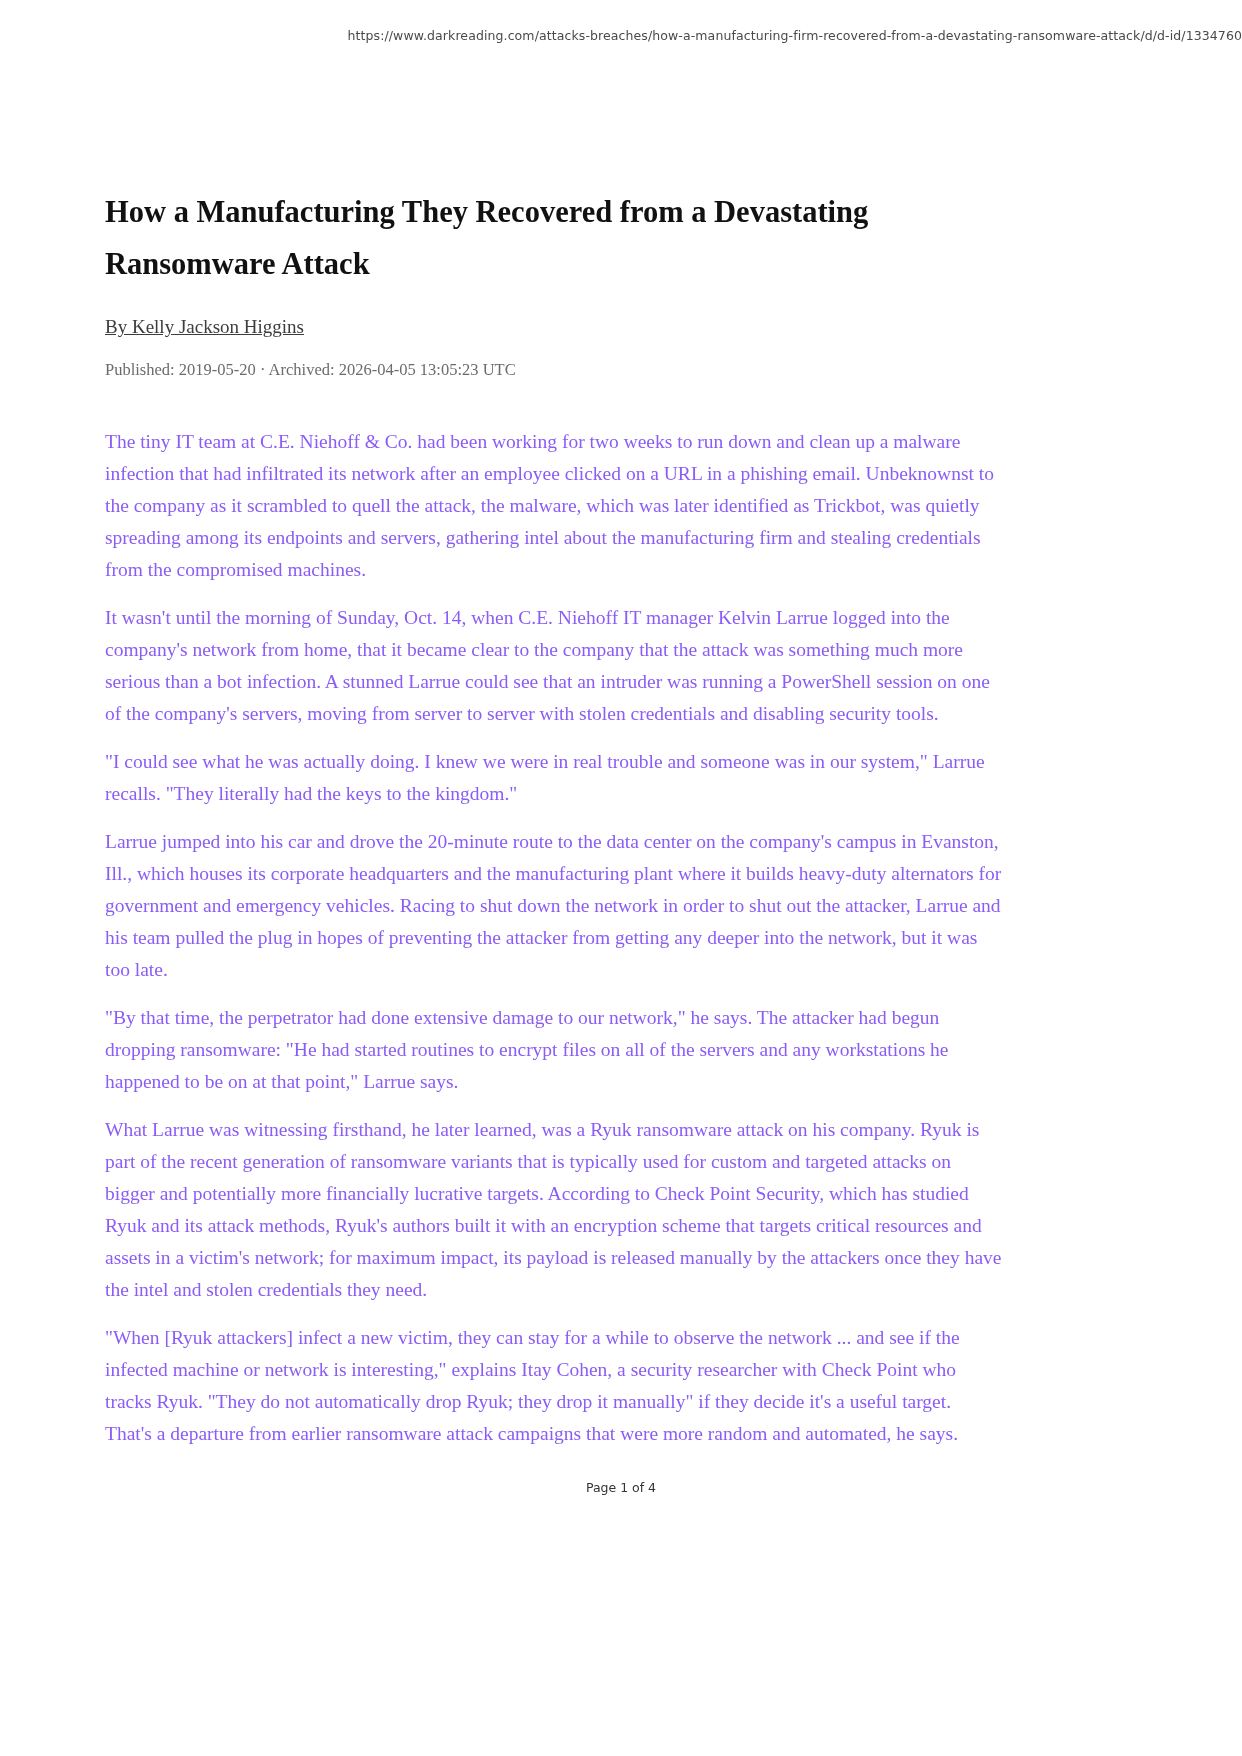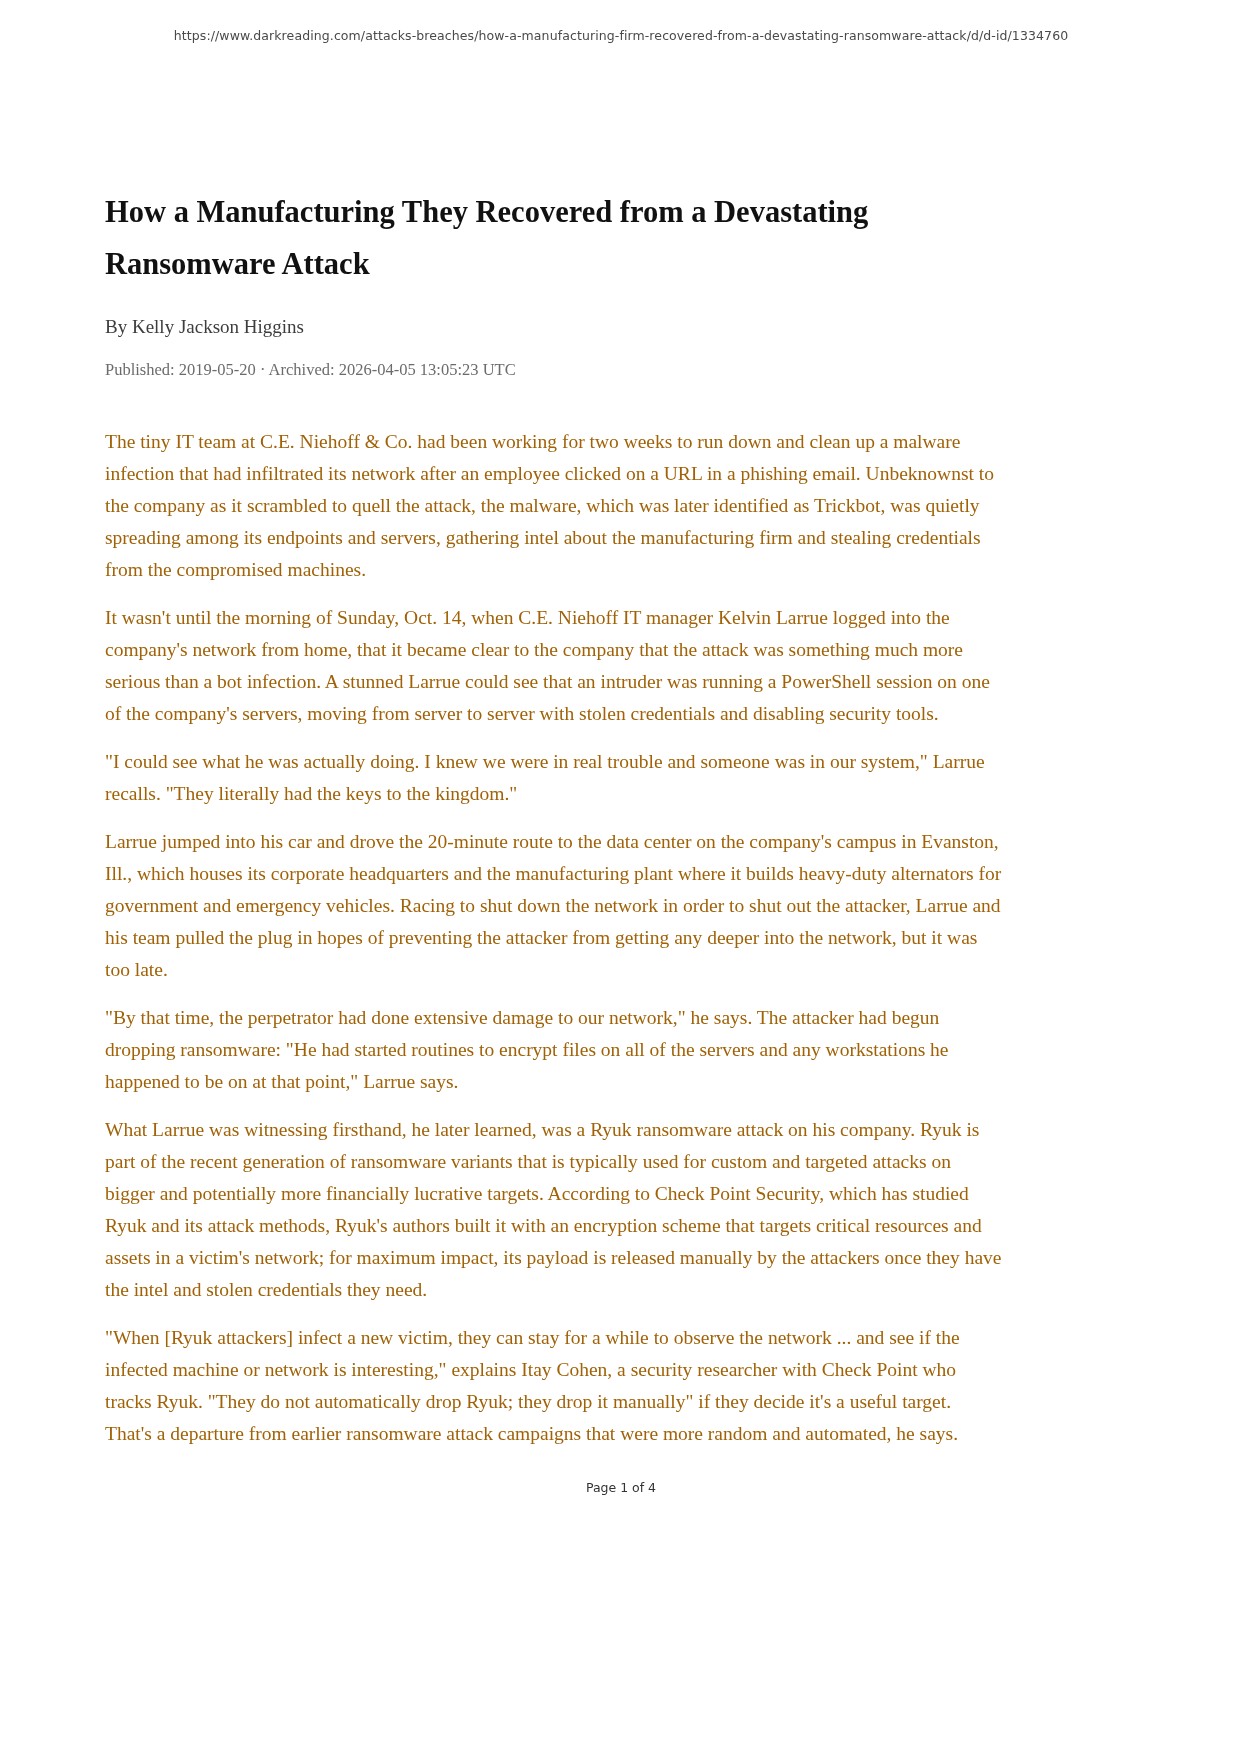--- a/index.html
+++ b/index.html
@@ -14,21 +14,21 @@
     background: #ffffff;
     font-family: "Liberation Serif", serif;
     color: #1a1a1a;
     overflow: hidden;
   }
   .source-url {
     position: absolute;
     top: 28px;
     left: 0;
     width: 100%;
-    text-align: center;
+    text-align: right;
     font-family: "DejaVu Sans", sans-serif;
     font-size: 12.5px;
     color: #4a4a4a;
     letter-spacing: 0.1px;
   }
   .content {
     position: absolute;
     left: 105px;
     top: 186px;
     width: 897px;
@@ -38,31 +38,32 @@
     font-family: "Liberation Serif", serif;
     font-size: 30.5px;
     font-weight: 700;
     line-height: 52px;
     color: #111111;
   }
   .byline {
     margin: 0 0 22px 0;
     font-size: 19px;
     color: #3d3d3d;
+    text-decoration: underline;
   }
   .meta-line {
     margin: 0 0 46px 0;
     font-size: 16.5px;
     color: #6b6b6b;
   }
   .body-text p {
     margin: 0 0 16px 0;
     font-size: 19.5px;
     line-height: 32px;
-    color: #a16207;
+    color: #8b5cf6;
     text-align: left;
   }
   .page-footer {
     position: absolute;
     top: 1480px;
     left: 0;
     width: 100%;
     text-align: center;
     font-family: "DejaVu Sans", sans-serif;
     font-size: 12.5px;

